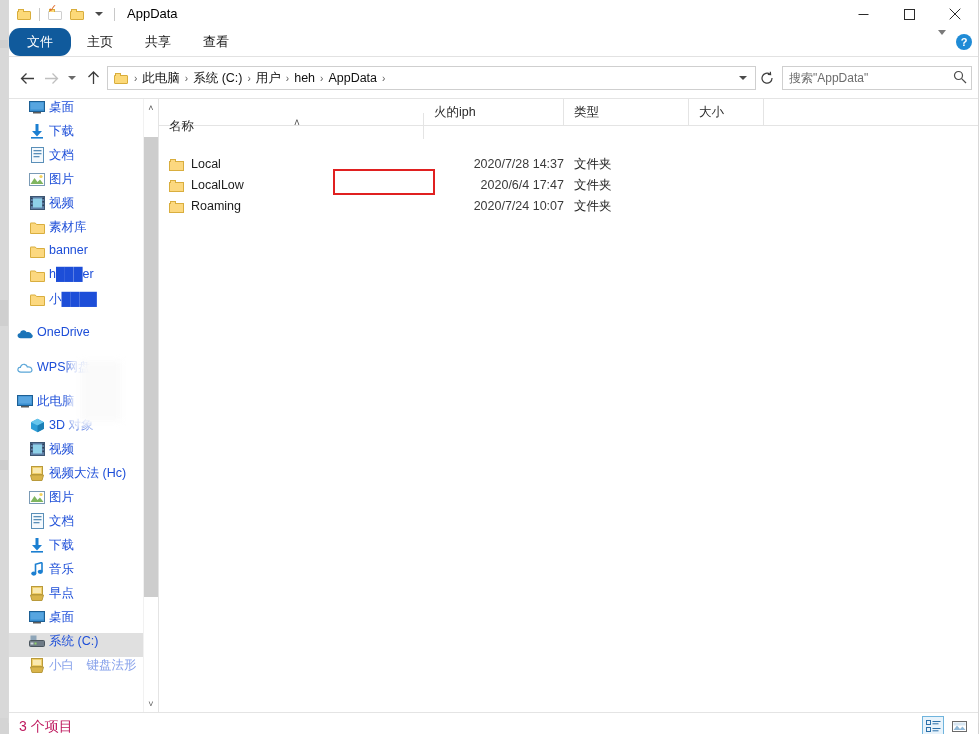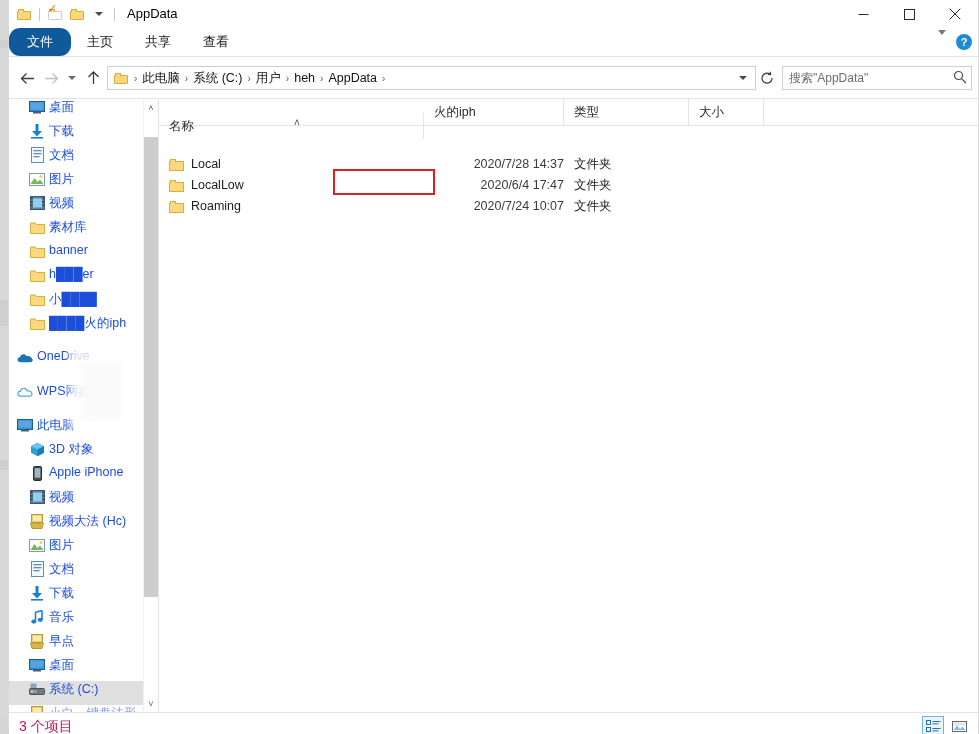--- a/index.html
+++ b/index.html
@@ -380,28 +380,20 @@
             <span>h███er</span>
           </div>
           <div class="navitem l2">
             <span class="ic">
               <svg width="15" height="13" viewBox="0 0 15 13">
                 <path d="M0.5 2.5 L0.5 12.5 L14.5 12.5 L14.5 3.5 L6.5 3.5 L5.3 2.0 L0.5 2.0 Z" fill="#fcd87f" stroke="#d9ae3e"></path>
               </svg>
             </span>
             <span>小████</span>
           </div>
-          <div class="navitem l2">
-            <span class="ic">
-              <svg width="15" height="13" viewBox="0 0 15 13">
-                <path d="M0.5 2.5 L0.5 12.5 L14.5 12.5 L14.5 3.5 L6.5 3.5 L5.3 2.0 L0.5 2.0 Z" fill="#fcd87f" stroke="#d9ae3e"></path>
-              </svg>
-            </span>
-            <span>████火的iph</span>
-          </div>
           <div class="gap"></div>
           <div class="navitem l1">
             <span class="ic">
               <svg width="17" height="11" viewBox="0 0 17 11">
                 <path d="M4 10.5 C1.6 10.5 0.3 8.9 0.6 7.3 C0.9 5.9 2.2 5.2 3.3 5.3 C3.5 3.2 5.3 1.8 7.3 2.1 C8.7 2.3 9.7 3.2 10.2 4.3 C12.3 3.3 14.8 4.3 15.5 6.4 C16.5 6.8 17 7.9 16.6 9 C16.3 10 15.4 10.5 14.5 10.5 Z" fill="#1b74b8"></path>
               </svg>
             </span>
             <span>OneDrive</span>
           </div>
           <div class="gap"></div>
@@ -426,29 +418,20 @@
           </div>
           <div class="navitem l2">
             <span class="ic">
               <svg width="15" height="15" viewBox="0 0 15 15">
                 <path d="M7.5 0.8 L14 4.2 L14 10.8 L7.5 14.2 L1 10.8 L1 4.2 Z" fill="#2e9fd8"></path>
                 <path d="M7.5 0.8 L14 4.2 L7.5 7.6 L1 4.2 Z" fill="#67c6ec"></path>
                 <path d="M7.5 7.6 L14 4.2 L14 10.8 L7.5 14.2 Z" fill="#1b7fb5"></path>
               </svg>
             </span>
             <span>3D 对象</span>
-          </div>
-          <div class="navitem l2">
-            <span class="ic">
-              <svg width="9" height="15" viewBox="0 0 9 15">
-                <rect x="0.5" y="0.5" width="8" height="14" rx="1.2" fill="#4a4a4a" stroke="#2b2b2b"></rect>
-                <rect x="1.6" y="2.2" width="5.8" height="9.5" fill="#9fb6c7"></rect>
-              </svg>
-            </span>
-            <span>Apple iPhone</span>
           </div>
           <div class="navitem l2">
             <span class="ic">
               <svg width="15" height="14" viewBox="0 0 15 14">
                 <rect x="0.5" y="0.5" width="14" height="13" fill="#5f7fa6" stroke="#3d5672"></rect>
                 <rect x="3" y="2.5" width="9" height="9" fill="#8fd1e8"></rect>
                 <g fill="#2b3f55">
                   <rect x="1" y="1.5" width="1.6" height="1.6"></rect>
                   <rect x="1" y="5" width="1.6" height="1.6"></rect>
                   <rect x="1" y="8.5" width="1.6" height="1.6"></rect>

